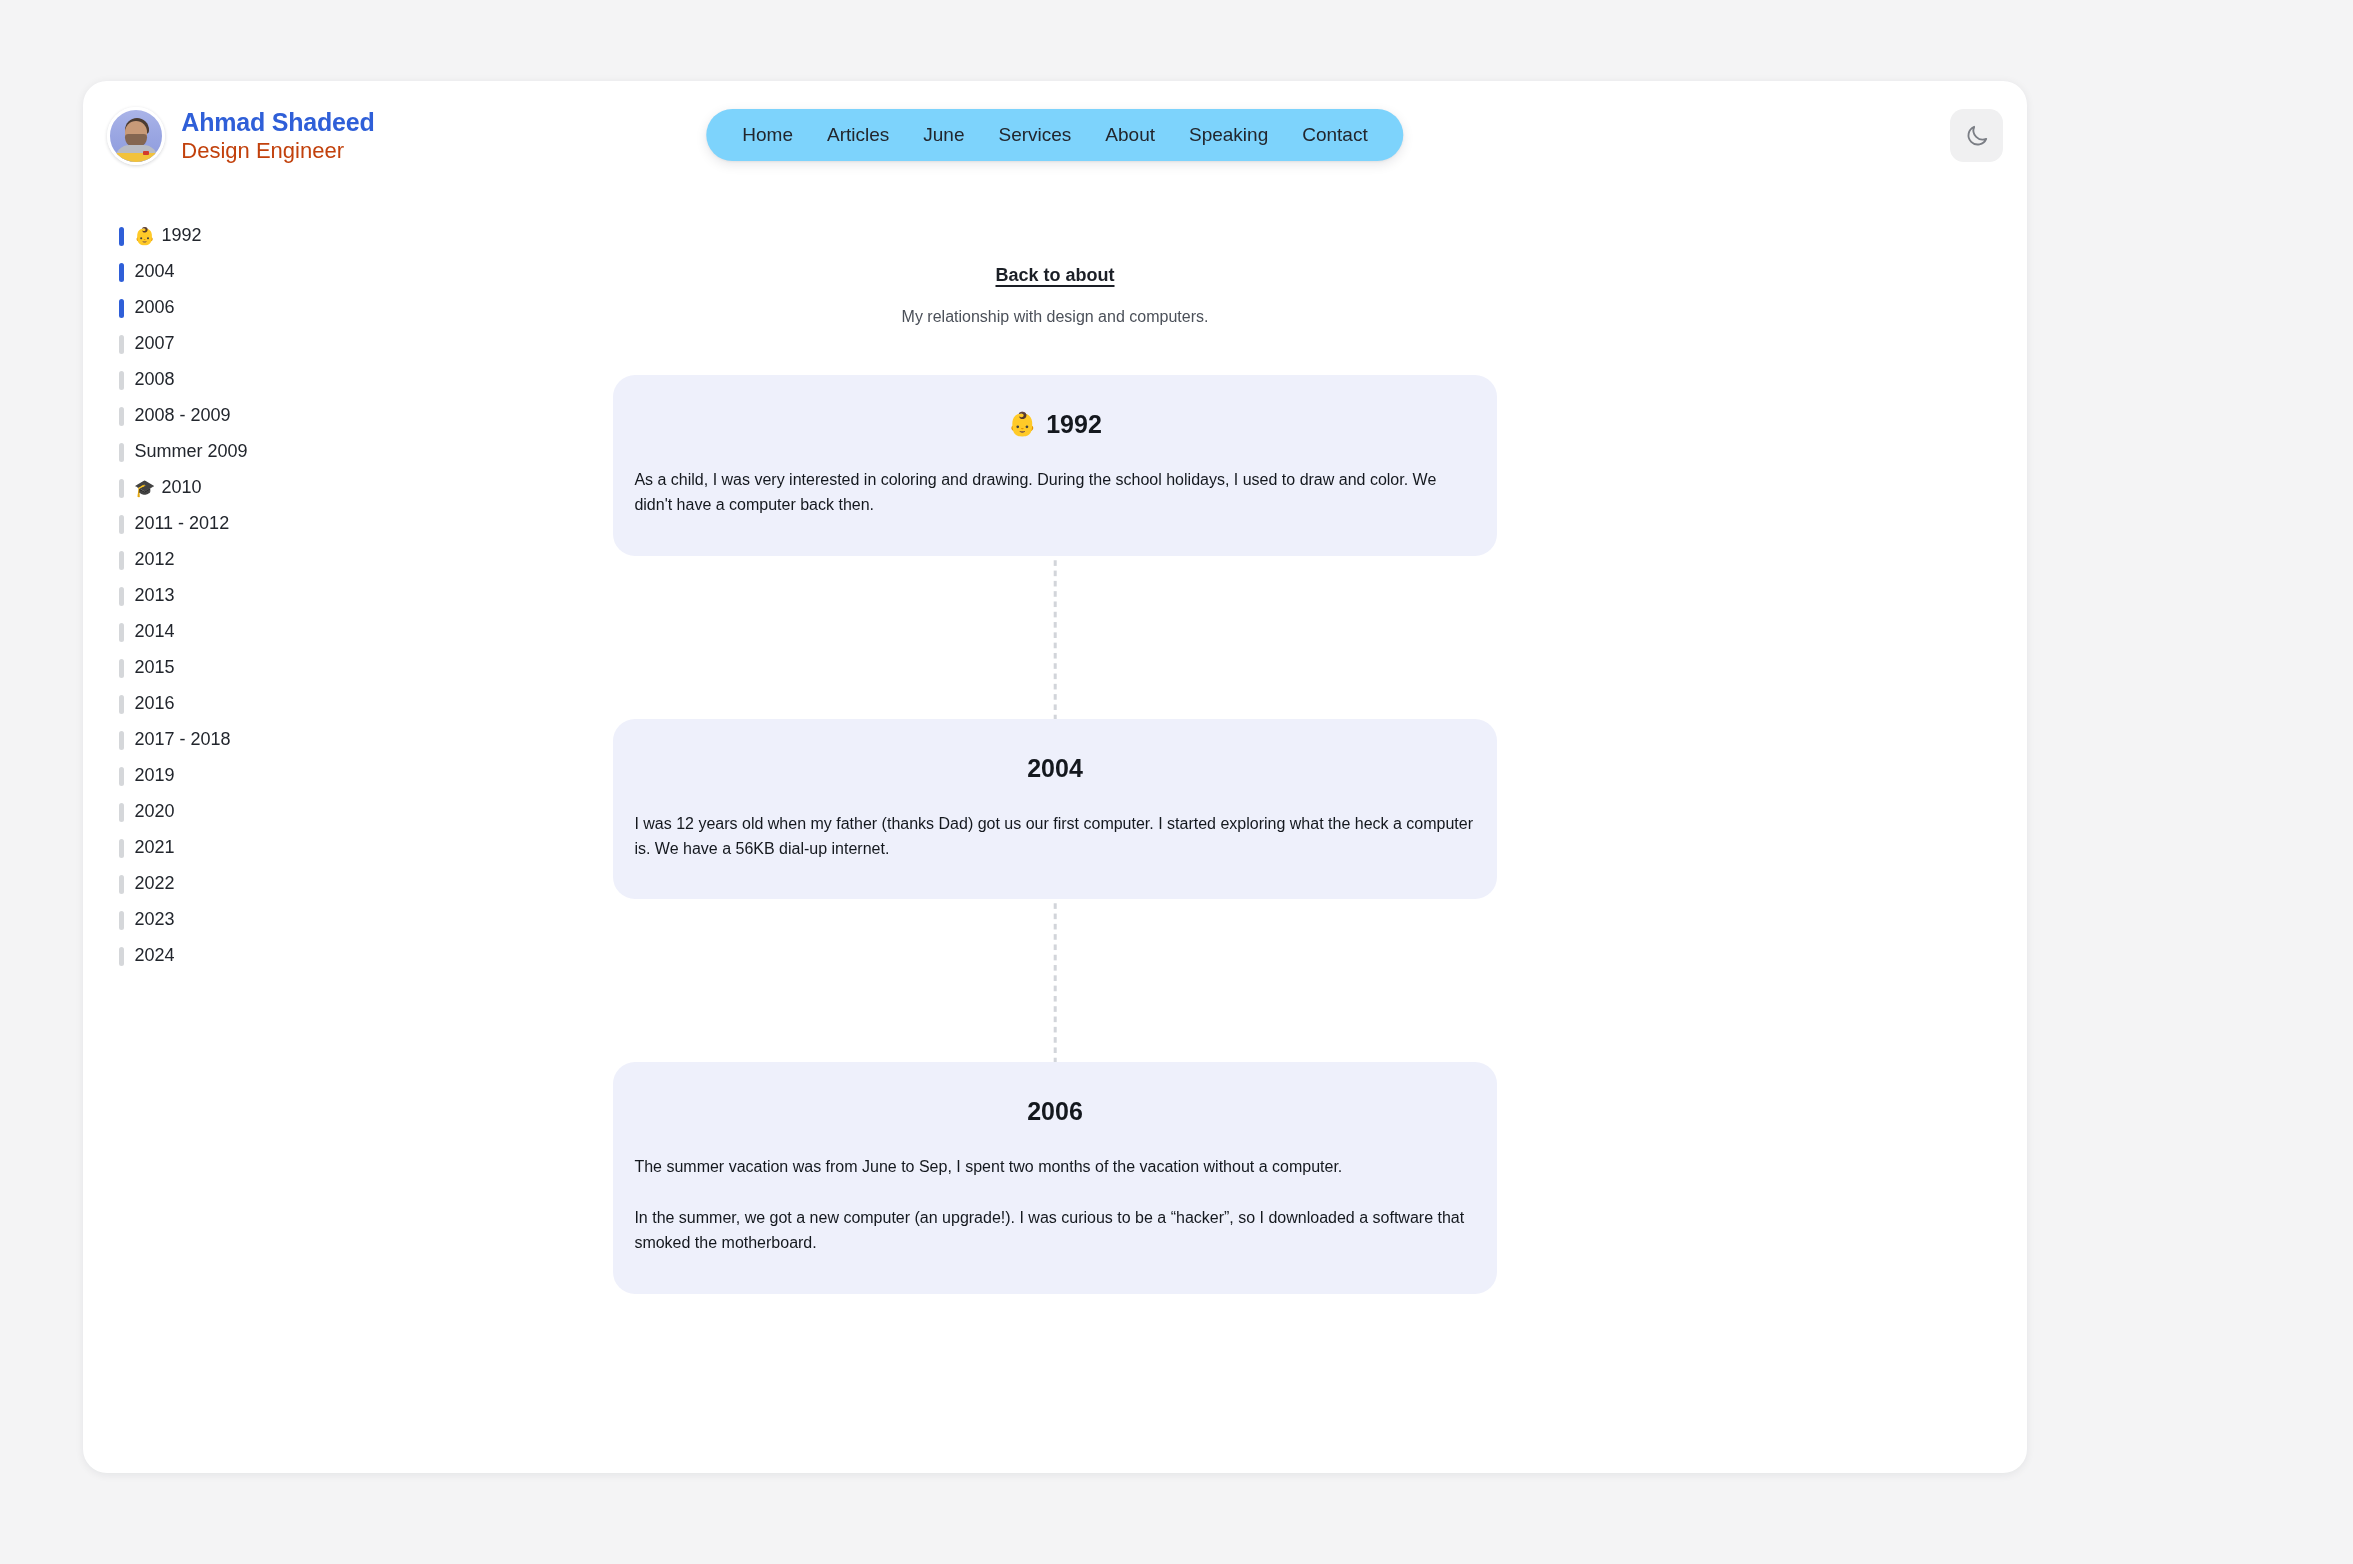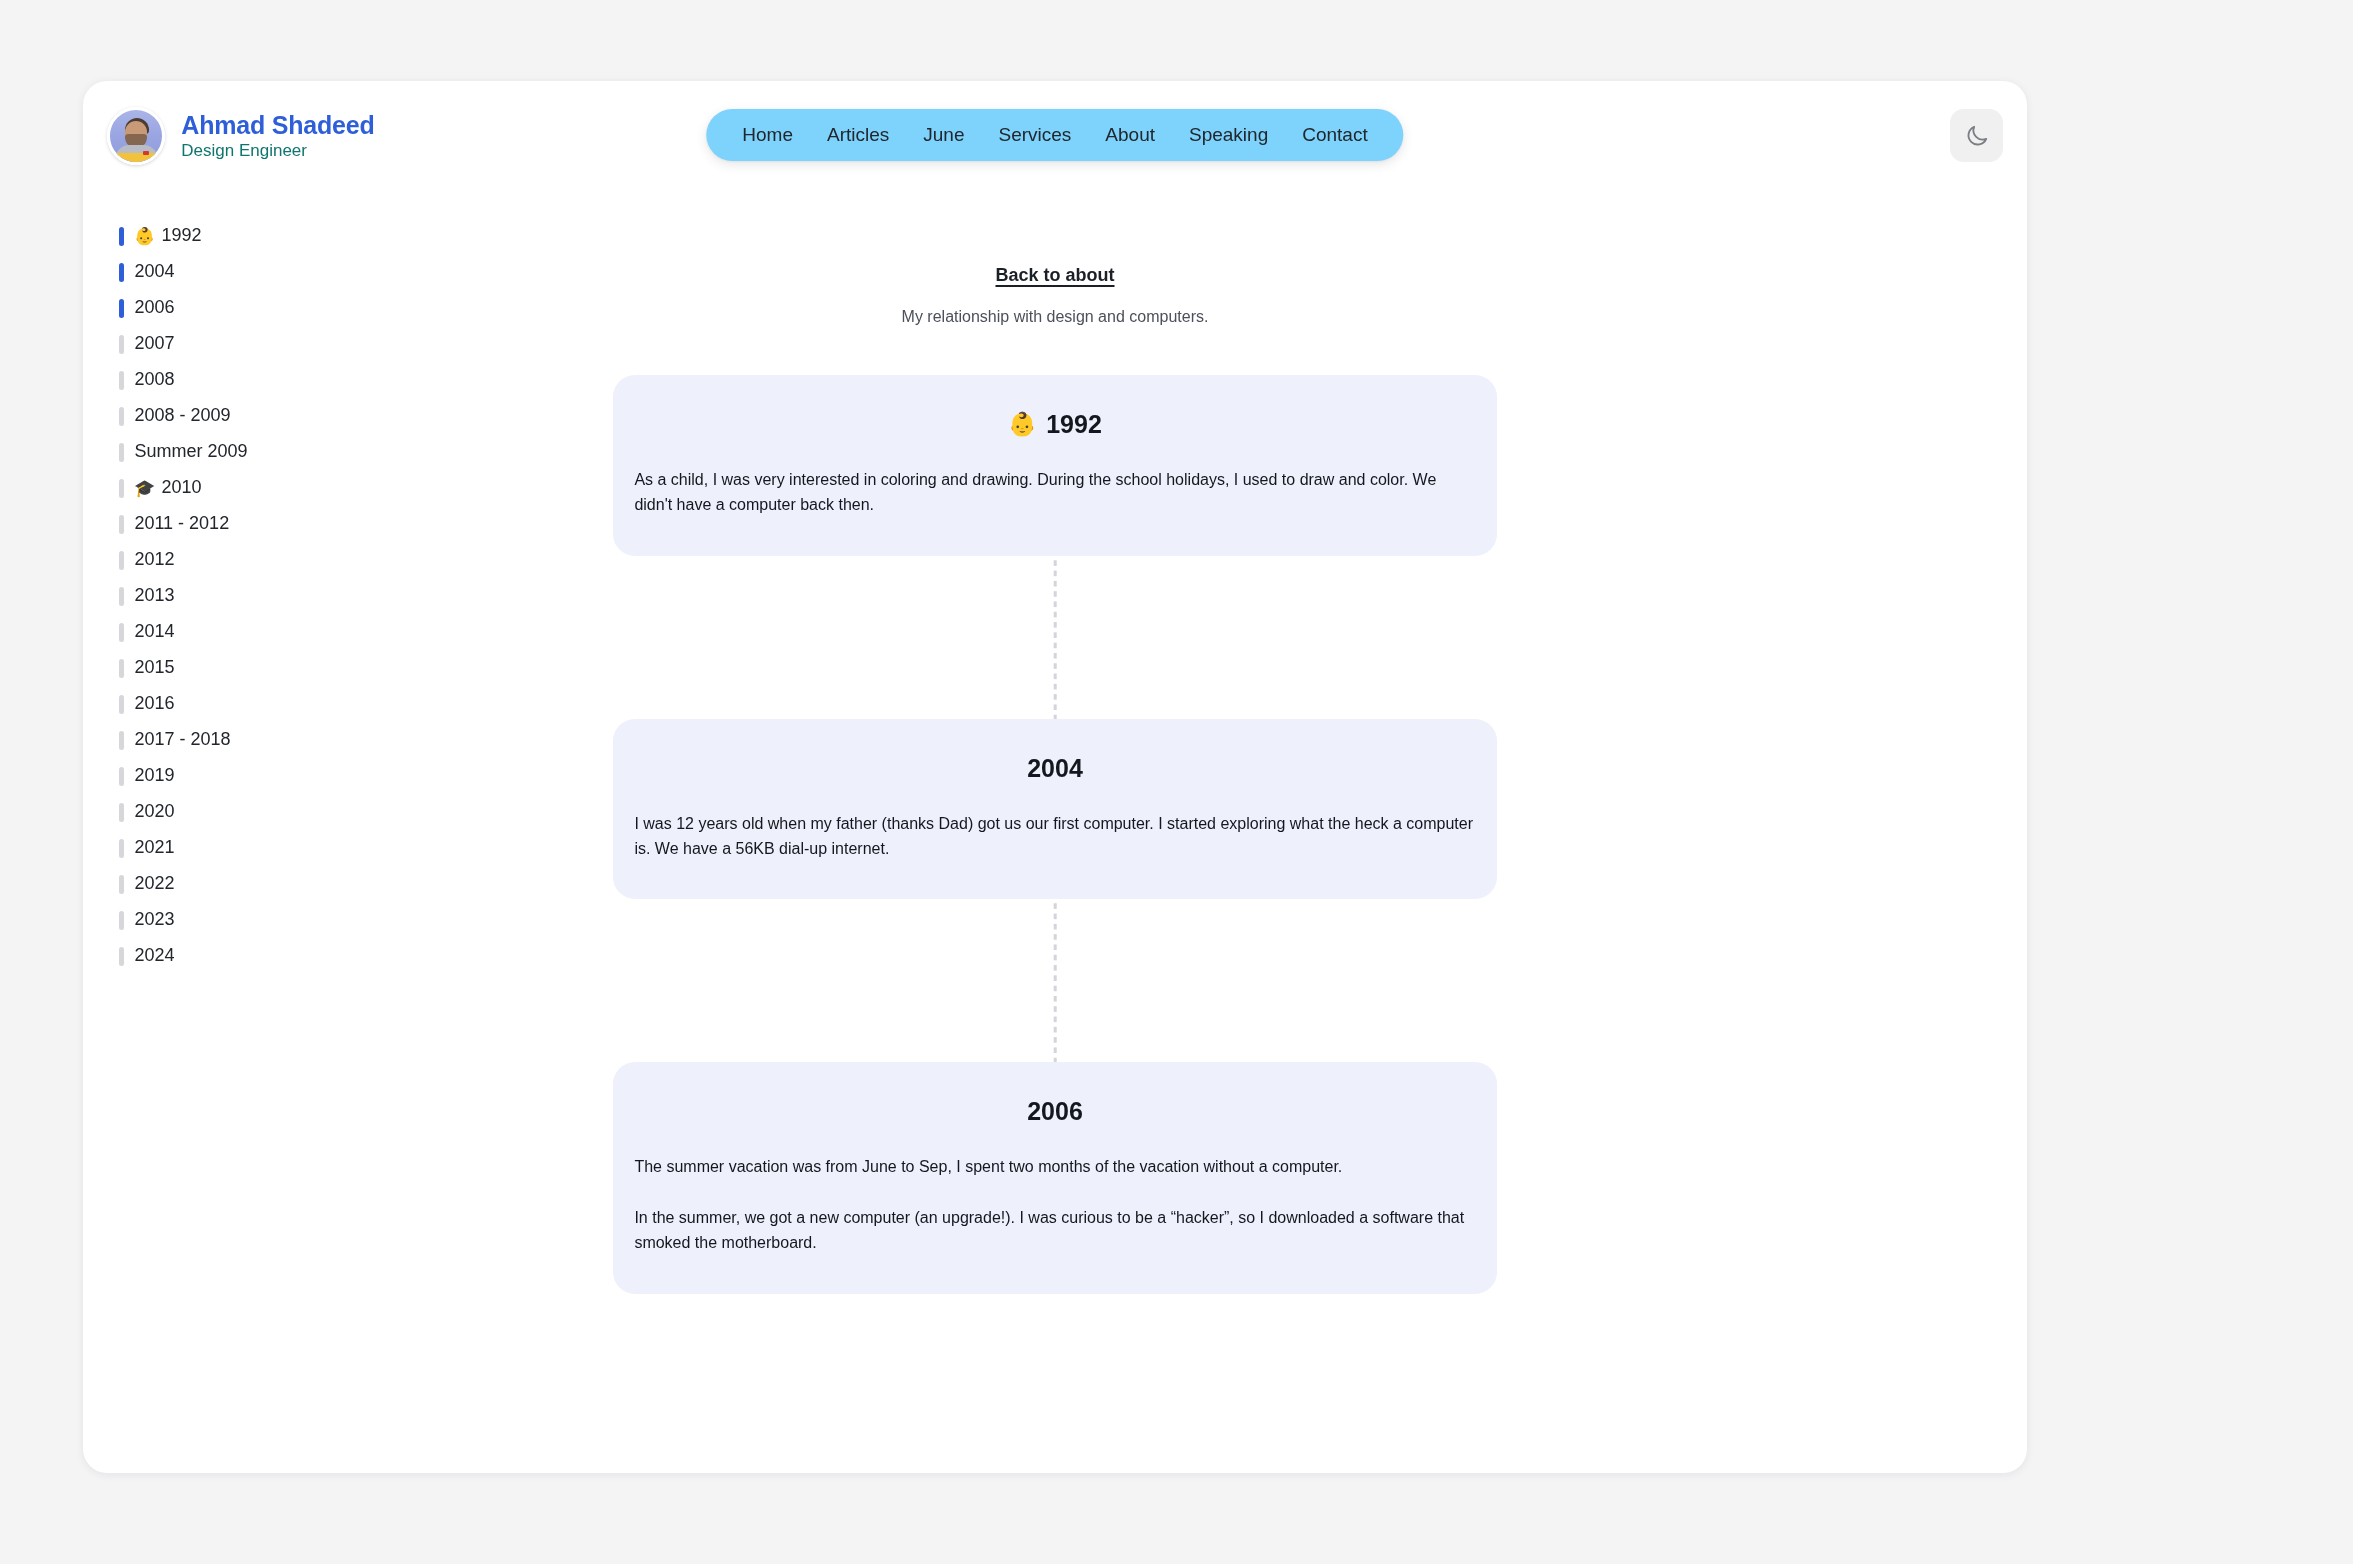--- a/index.html
+++ b/index.html
@@ -97,22 +97,22 @@
 
   .brand-text { display: flex; flex-direction: column; gap: 1.7px; }
   .brand-name {
     font-size: 25px;
     font-weight: 700;
     color: #2f5fd8;
     letter-spacing: -0.2px;
     line-height: 1.12;
   }
   .brand-role {
-    font-size: 17px;
-    color: #0f766e;
+    font-size: 22px;
+    color: #c2410c;
     line-height: 1.2;
   }
 
   
   .nav-pill {
     position: absolute;
     left: 50%;
     transform: translateX(-50%);
     top: 28px;
     background: #7dd3fc;

